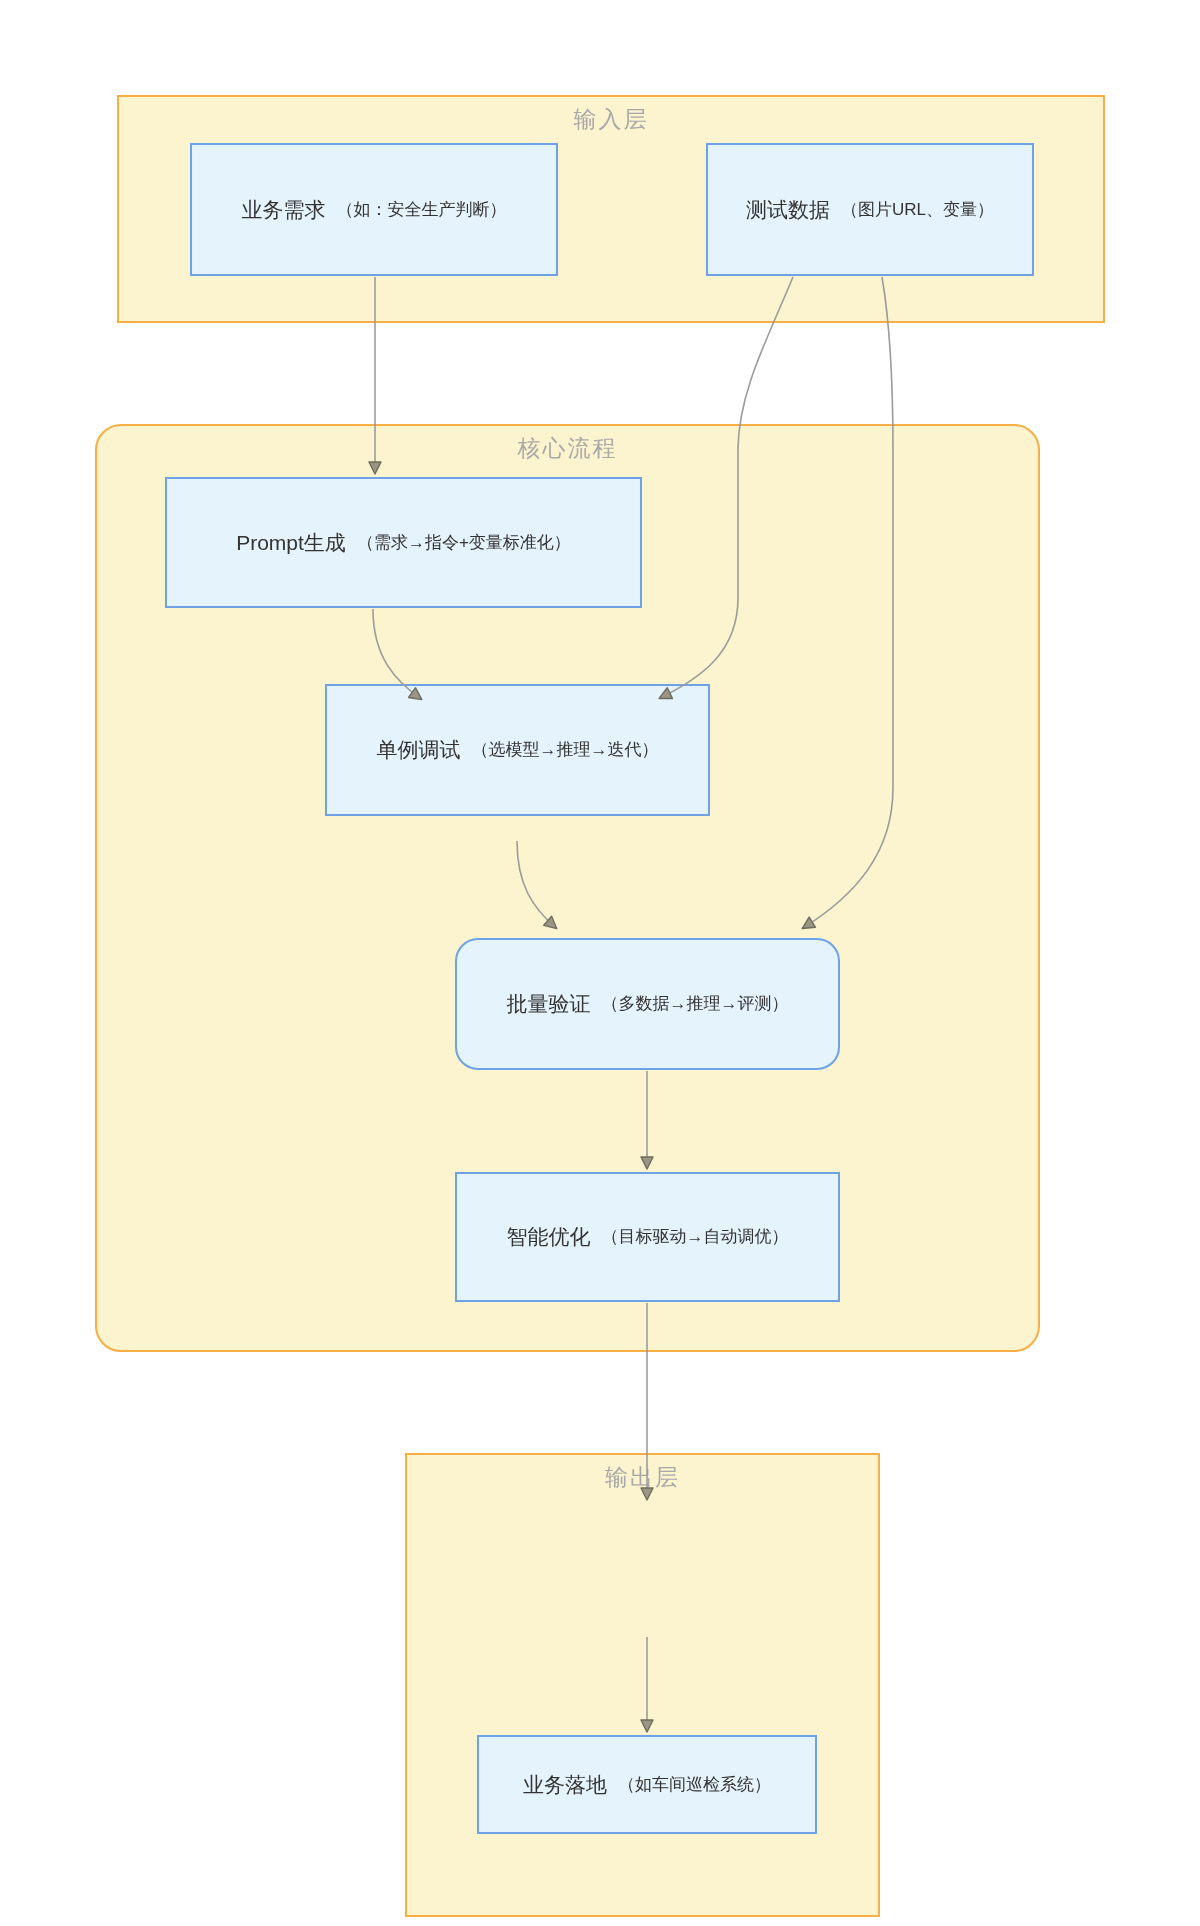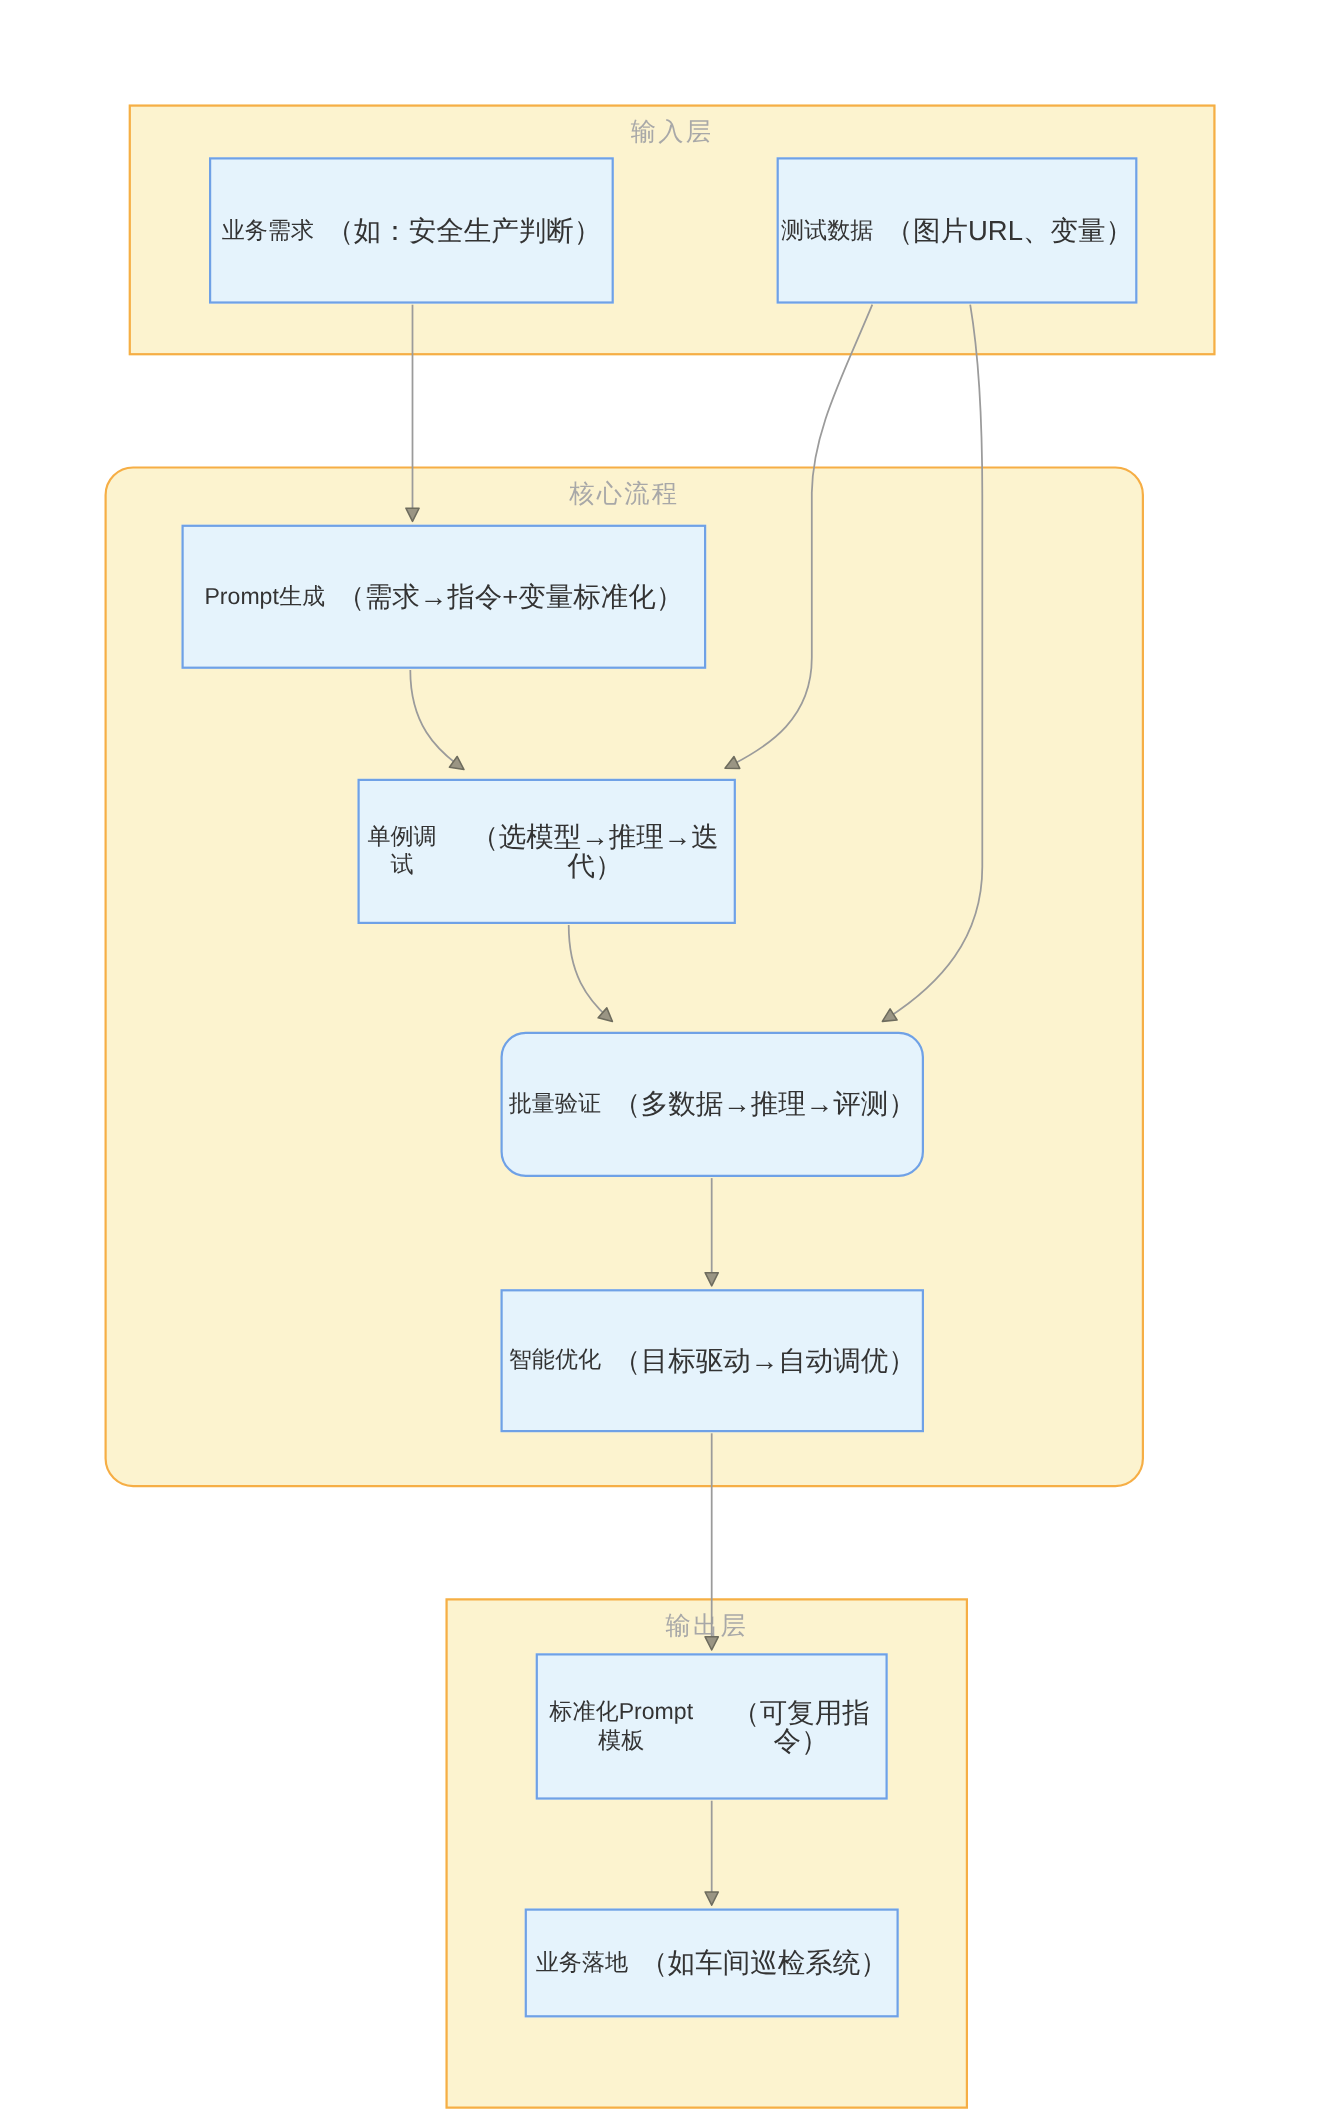--- a/index.html
+++ b/index.html
@@ -41,26 +41,26 @@
     border: 2px solid var(--node_border, #6FA1E6);
     box-sizing: border-box;
     display: flex;
     align-items: center;
     justify-content: center;
     gap: 11px;
     color: var(--node_text, #333333);
     text-align: center;
   }
   .node-title    { font-size: 21px; line-height: 26px; }
-  .node-subtitle { font-size: 25px; line-height: 26px; }
+  .node-subtitle { font-size: 17px; line-height: 26px; }
 
   #n-biz-req      { left: 190px; top:  143px; width: 368px; height: 133px; }
   #n-test-data    { left: 706px; top:  143px; width: 328px; height: 133px; }
   #n-prompt-gen   { left: 165px; top:  477px; width: 477px; height: 131px; }
-  #n-single-debug { left: 325px; top:  708px; width: 344px; height: 132px; }
+  #n-single-debug { left: 325px; top:  684px; width: 385px; height: 132px; }
   #n-batch-verify { left: 455px; top:  938px; width: 385px; height: 132px; border-radius: 23px; }
   #n-smart-opt    { left: 455px; top: 1172px; width: 385px; height: 130px; }
   #n-std-template { left: 487px; top: 1503px; width: 320px; height: 133px; }
   #n-biz-landing  { left: 477px; top: 1735px; width: 340px; height: 99px; }
 
   
   svg.edges {
     position: absolute;
     left: 0; top: 0;
     width: 1200px; height: 1926px;
@@ -110,24 +110,20 @@
   <div class="node" id="n-batch-verify">
     <div class="node-title">批量验证</div>
     <div class="node-subtitle">（多数据→推理→评测）</div>
   </div>
 
   <div class="node" id="n-smart-opt">
     <div class="node-title">智能优化</div>
     <div class="node-subtitle">（目标驱动→自动调优）</div>
   </div>
 
-  <div class="node" id="n-std-template">
-    <div class="node-title">标准化Prompt模板</div>
-    <div class="node-subtitle">（可复用指令）</div>
-  </div>
 
   <div class="node" id="n-biz-landing">
     <div class="node-title">业务落地</div>
     <div class="node-subtitle">（如车间巡检系统）</div>
   </div>
 
   <svg class="edges" viewBox="0 0 1200 1926" xmlns="http://www.w3.org/2000/svg">
     <defs>
       <marker id="arrowhead" markerUnits="userSpaceOnUse" markerWidth="18" markerHeight="18" refX="13" refY="8" orient="auto">
         <path d="M2,2 L14,8 L2,14 Z" fill="#9A9584" stroke="#6E6C5E" stroke-width="1.4" stroke-linejoin="round"></path>

